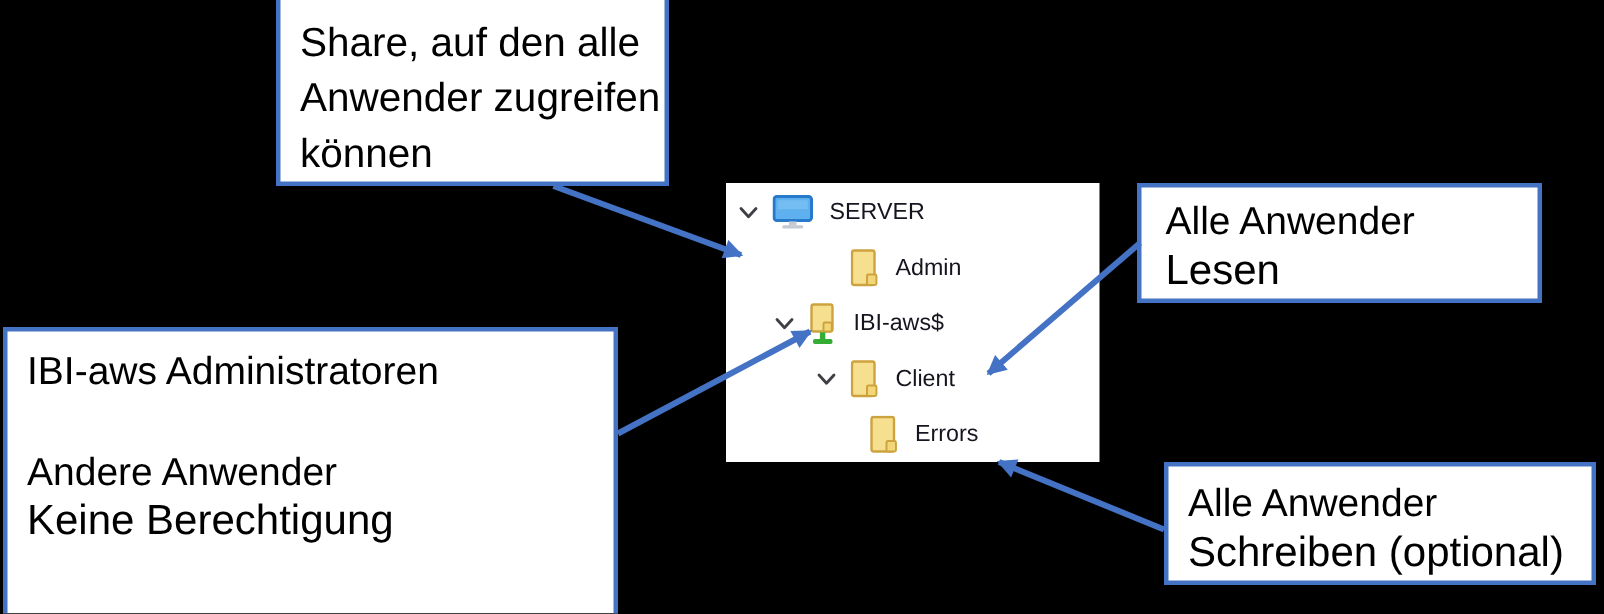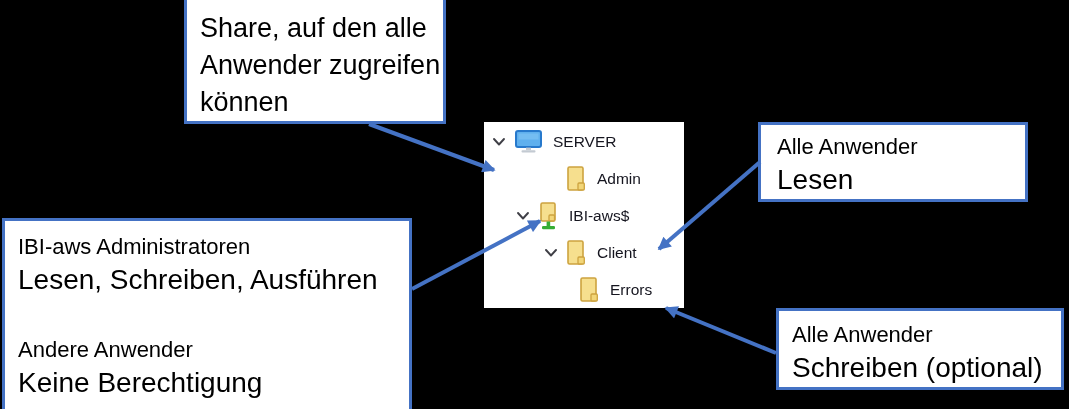--- a/index.html
+++ b/index.html
@@ -1,29 +1,29 @@
 <!DOCTYPE html>
 <html><head>
 <meta charset="utf-8">
 <style>
   html,body{margin:0;padding:0;background:#000;}
   .canvas{position:relative;width:1069px;height:409px;background:#000;overflow:hidden;
           font-family:"Liberation Sans", sans-serif;}
   
   .callout{position:absolute;background:#fff;border:3px solid #4472C4;color:#000;box-sizing:border-box;}
-  .callout .small{font-size:22px;line-height:30px;}
+  .callout .small{font-size:26px;line-height:30px;}
   .callout .big{font-size:28px;line-height:36px;}
   .box-share{left:184px;top:-3px;width:262px;height:127px;padding:10px 0 0 13px;
              font-size:27px;line-height:37px;}
   .box-admin{left:2px;top:218px;width:410px;height:235px;padding:11px 0 0 13px;}
   .box-admin .group2{margin-top:37px;}
   .box-read{left:758px;top:122px;width:270px;height:80px;padding:7px 0 0 16px;}
   .box-write{left:776px;top:308px;width:288px;height:82px;padding:9px 0 0 13px;}
   
-  .tree-panel{position:absolute;left:484px;top:122px;width:200px;height:186px;background:#fff;
+  .tree-panel{position:absolute;left:484px;top:122px;width:249px;height:186px;background:#fff;
               padding-top:1px;box-sizing:border-box;}
   .tree-row{display:flex;align-items:center;height:37px;color:#15151f;font-size:15.5px;}
   .tree-row .chev{width:14px;height:10px;margin-right:9px;flex:0 0 auto;display:flex;align-items:center;}
   .tree-row .chev.hidden{visibility:hidden;}
   .tree-row .ic{margin-right:11px;flex:0 0 auto;display:flex;align-items:center;}
   .lv0{padding-left:8px;}
   .lv1{padding-left:32px;}
   .lv2{padding-left:60px;}
   .lv3{padding-left:96px;}
   
@@ -35,21 +35,20 @@
 <div class="canvas">
 
   <div class="callout box-share">
     <div>Share, auf den alle</div>
     <div>Anwender zugreifen</div>
     <div>können</div>
   </div>
 
   <div class="callout box-admin">
     <div class="small">IBI-aws Administratoren</div>
-    <div class="big">Lesen, Schreiben, Ausführen</div>
     <div class="small group2">Andere Anwender</div>
     <div class="big">Keine Berechtigung</div>
   </div>
 
   <div class="callout box-read">
     <div class="small">Alle Anwender</div>
     <div class="big">Lesen</div>
   </div>
 
   <div class="callout box-write">

